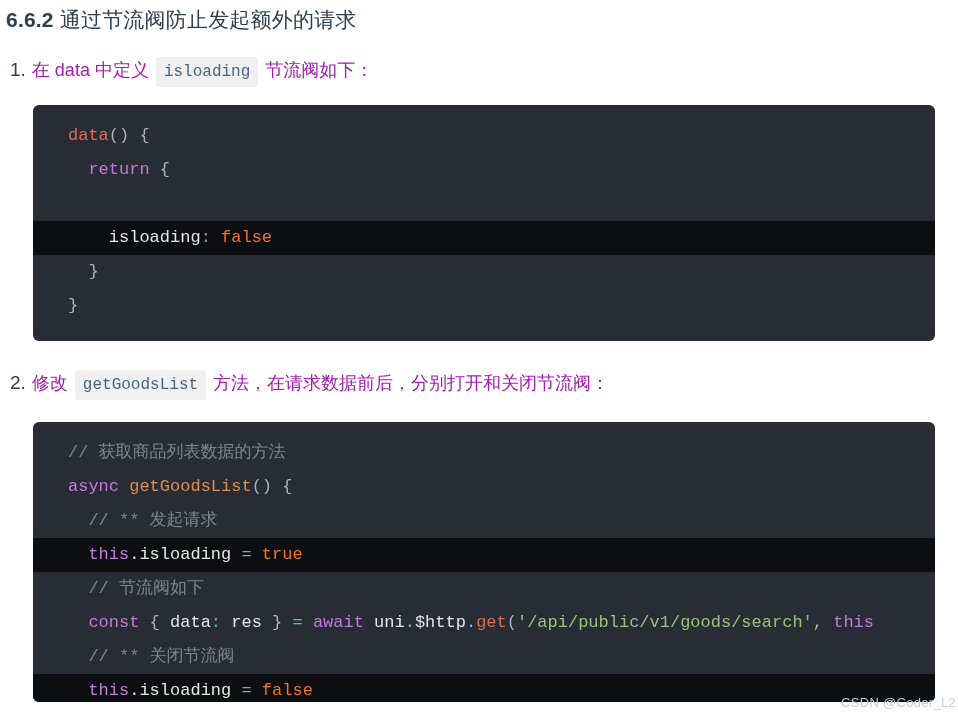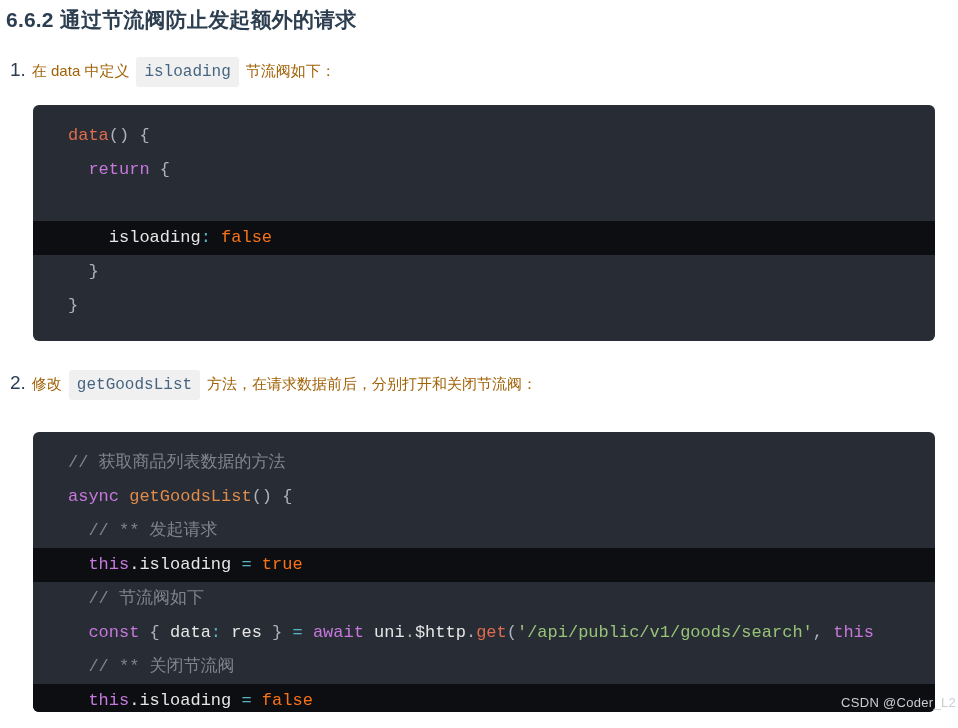--- a/index.html
+++ b/index.html
@@ -23,41 +23,41 @@
     font-size: 21px;
     font-weight: bold;
     color: #2c3e50;
     letter-spacing: 0.2px;
     line-height: 1.35;
   }
   .doc-heading .h-num {
     font-weight: bold;
   }
   .doc-heading .h-text {
-    font-weight: bold;
+    font-weight: normal;
   }
 
   
   .step {
     display: flex;
     align-items: baseline;
     font-size: 19px;
     color: #2c3e50;
     padding-left: 10px;
     white-space: nowrap;
     line-height: 1.5;
   }
   .step-marker {
     margin-right: 6px;
     font-size: 19px;
     color: #2c3e50;
   }
   .step-text {
-    font-size: 15px;
-    color: #a16207;
+    font-size: 18px;
+    color: #a21caf;
   }
   .inline-code {
     display: inline-block;
     background: #f0f0f0;
     color: #476582;
     font-family: "Liberation Mono", "DejaVu Sans Mono", monospace;
     font-size: 16px;
     padding: 3px 8px;
     border-radius: 3px;
     margin: 0 7px;
@@ -79,21 +79,21 @@
     font-size: 17px;
     line-height: 34px;
     box-sizing: border-box;
   }
   #code-block-1 {
     margin-top: 18px;
     padding: 14px 0 16px 0;
     height: 236px;
   }
   #code-block-2 {
-    margin-top: 32px;
+    margin-top: 22px;
     padding: 14px 0 0 0;
     height: 280px;
   }
   .code-line {
     height: 34px;
     line-height: 34px;
     padding-left: 35px;
     white-space: pre;
     color: #abb2bf;
   }

